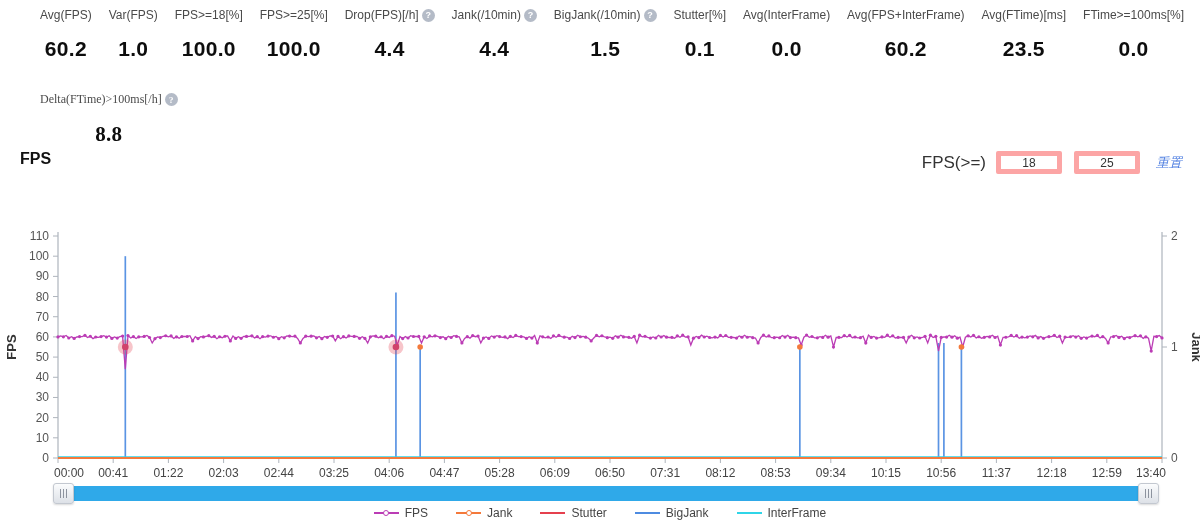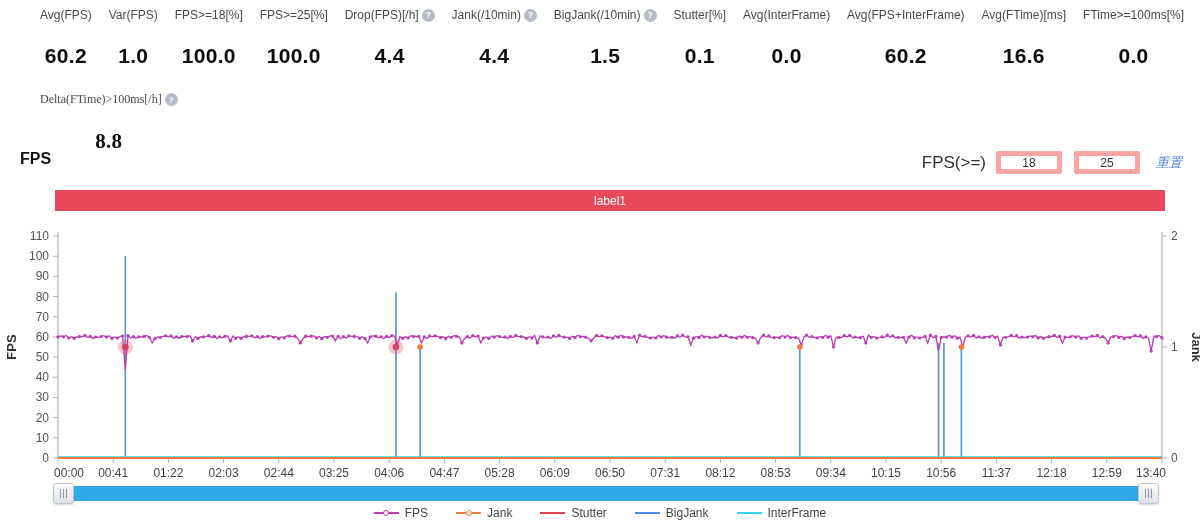--- a/index.html
+++ b/index.html
@@ -3,21 +3,21 @@
 <meta charset="utf-8">
 <style>
   * { margin:0; padding:0; box-sizing:border-box; }
   html,body { width:1200px; height:527px; background:#fff; font-family:"Liberation Sans", sans-serif; overflow:hidden; }
   .app { position:relative; width:1200px; height:527px; background:#fff; }
 
   
   .metrics-row1 { position:absolute; top:8px; left:40px; right:16px; display:flex; justify-content:space-between; }
   .mcol { display:flex; flex-direction:column; align-items:center; }
   .mlabel { font-size:12px; color:#4a4a4a; white-space:nowrap; display:flex; align-items:center; }
-  .mvalue { font-size:21px; font-weight:bold; color:#0d0d0d; margin-top:22px; letter-spacing:.3px; }
+  .mvalue { font-size:21px; font-weight:bold; color:#0d0d0d; margin-top:15px; letter-spacing:.3px; }
   .help { display:inline-flex; align-items:center; justify-content:center; width:13px; height:13px; border-radius:50%; background:#b4bbc7; color:#fff; font-size:9px; font-weight:bold; margin-left:3px; cursor:pointer; }
   .metrics-row2 { position:absolute; top:92px; left:40px;font-family:Liberation Serif, serif; }
 
   
   .section-title { position:absolute; top:150px; left:20px; font-size:16px; font-weight:bold; color:#111; }
   .filter { position:absolute; top:151px; right:18px; display:flex; align-items:center; }
   .filter-label { font-size:17px; color:#333; margin-right:10px; }
   .filter input { width:66px; height:23px; border:5px solid #fca5a5; border-radius:2px; text-align:center; font-size:12px; color:#333; margin-right:12px; font-family:"Liberation Sans",sans-serif; outline:none; }
   .reset-link { font-size:13px; color:#4a7be0; text-decoration:none; cursor:pointer; margin-left:4px;font-style:italic; }
 
@@ -84,21 +84,21 @@
       <div class="mcol">
         <div class="mlabel">Avg(InterFrame)</div>
         <div class="mvalue">0.0</div>
       </div>
       <div class="mcol">
         <div class="mlabel">Avg(FPS+InterFrame)</div>
         <div class="mvalue">60.2</div>
       </div>
       <div class="mcol">
         <div class="mlabel">Avg(FTime)[ms]</div>
-        <div class="mvalue">16.6</div>
+        <div class="mvalue">23.5</div>
       </div>
       <div class="mcol">
         <div class="mlabel">FTime&gt;=100ms[%]</div>
         <div class="mvalue">0.0</div>
       </div>
     </div>
   <div class="metrics-row2">
       <div class="mcol">
         <div class="mlabel">Delta(FTime)&gt;100ms[/h]<span class="help">?</span></div>
         <div class="mvalue">8.8</div>
@@ -107,21 +107,20 @@
 
   <div class="section-title">FPS</div>
 
   <div class="filter">
     <span class="filter-label">FPS(&gt;=)</span>
     <input type="text" value="18" style="">
     <input type="text" value="25" style="">
     <a class="reset-link">重置</a>
   </div>
 
-  <div class="banner" style="background: rgb(232, 73, 90);">label1</div>
 
   <div class="chart-wrap">
     <svg id="chart-svg" width="1200" height="252">
         <line x1="58" y1="7" x2="58" y2="233" stroke="#aeb4bc" stroke-width="1.2"></line>
         <line x1="1162" y1="7" x2="1162" y2="233" stroke="#aeb4bc" stroke-width="1.2"></line>
         <line x1="58" y1="233" x2="1162" y2="233" stroke="#c9ced4" stroke-width="1"></line>
         <line x1="53" y1="233" x2="58" y2="233" stroke="#aeb4bc" stroke-width="1"></line>
         <text x="49" y="237" text-anchor="end" font-size="12" fill="#555">0</text>
         <line x1="53" y1="212.8181818181818" x2="58" y2="212.8181818181818" stroke="#aeb4bc" stroke-width="1"></line>
         <text x="49" y="216.8181818181818" text-anchor="end" font-size="12" fill="#555">10</text>

